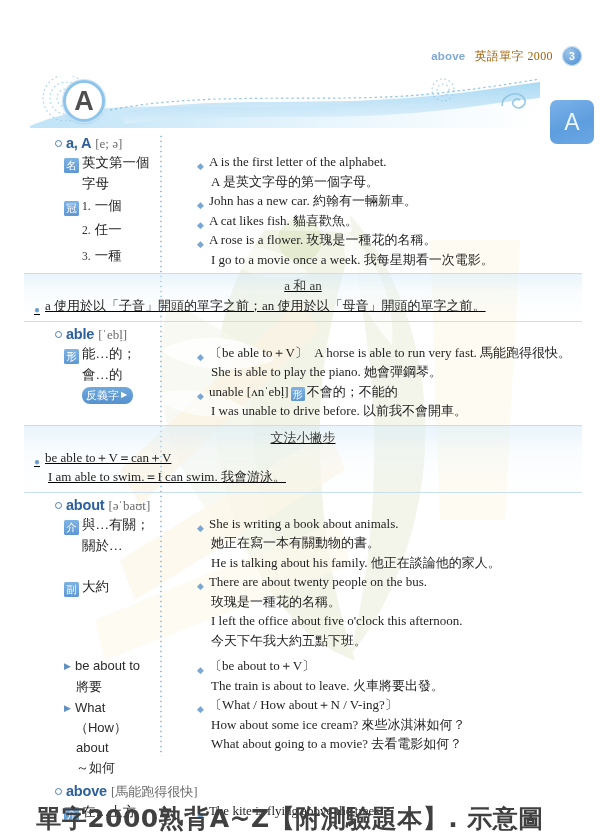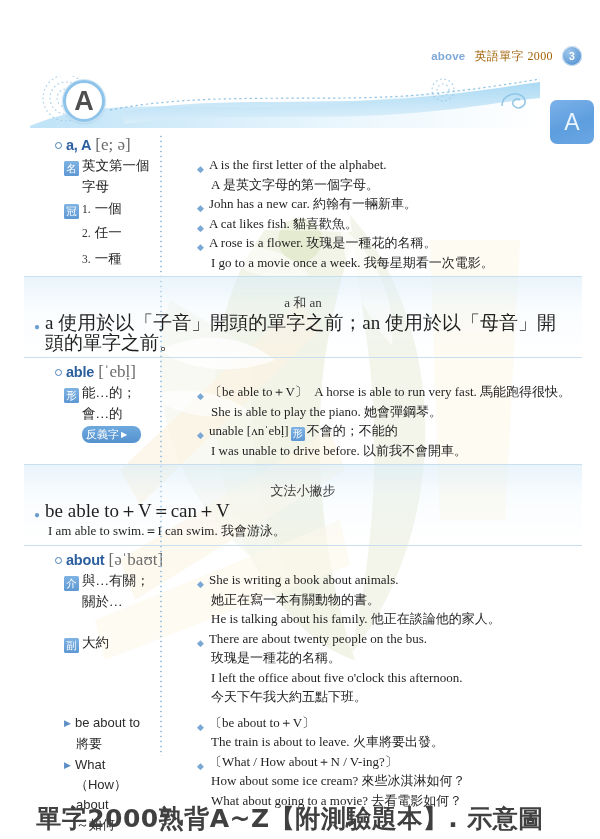--- a/index.html
+++ b/index.html
@@ -109,21 +109,21 @@
     display: inline-block; transform: translateY(-1px);
     flex: none;
   }
   .hw-word {
     font-family: "Liberation Sans", sans-serif;
     font-size: 14.5px; font-weight: bold; color: #2c5f9e;
     letter-spacing: -.2px;
   }
   .hw-phon {
     font-family: "Liberation Serif", serif;
-    font-size: 17px; color: #6b6b6b; text-align: center;
+    font-size: 13px; color: #6b6b6b; text-align: center;
   }
 
   
   .entry { position: relative; }
   .cols { display: flex; gap: 23px; }
   .col-left {
     width: 160px; flex: none;
     padding-left: 64px; padding-right: 4px;
   }
   .col-right {
@@ -163,21 +163,21 @@
   .def-num .n {
     font-family: "Liberation Serif", serif;
     font-size: 11.5px; margin-right: 4px; color: #333;
   }
 
   
   .xref {
     display: inline-flex; align-items: center; gap: 2px;
     background: linear-gradient(180deg,#6ea9de,#5591ce);
     color: #fff; font-size: 11px;
-    padding: 1px 14px 1px 4px; border-radius: 8px;
+    padding: 1px 6px 1px 4px; border-radius: 8px;
     margin-left: 18px; margin-top: 2px;
     font-family: "Liberation Sans", sans-serif;
   }
   .xref .tri { font-size: 8px; line-height: 1; }
 
   
   .phrase-head {
     font-size: 13px; color: #2b2b2b; line-height: 20px;
     display: flex; align-items: baseline; gap: 4px;
     font-family: "Liberation Sans", sans-serif;
@@ -202,32 +202,33 @@
     padding-left: 14px;
   }
   .pattern { color: #1f1f1f; }
 
   
   .note {
     position: relative; margin: 4px 18px 2px 24px;
     border-top: 1px solid #c9dff0;
     border-bottom: 1px solid #c9dff0;
     background: linear-gradient(180deg, rgba(214,235,248,.55) 0%, rgba(234,245,252,.28) 38%, rgba(255,255,255,0) 100%);
-    padding: 16px 10px 5px 10px;
+    padding: 2px 10px 5px 10px;
     z-index: 4;
+    text-decoration: underline;
   }
   .note-title {
     text-align: center; font-size: 13px; color: #3b3b3b;
     line-height: 19px; margin-bottom: 1px;
   }
   .note-line { display: flex; gap: 5px; line-height: 19.5px; }
   .note-dot {
     color: #6f9fd0; font-size: 10px; flex: none; transform: translateY(4px);
   }
-  .note-body { font-size: 19px; color: #1f1f1f; }
+  .note-body { font-size: 13px; color: #1f1f1f; }
   .note-cont { padding-left: 14px; font-size: 13px; color: #1f1f1f; line-height: 19.5px; }
 
   
   .footer-caption {
     position: absolute; left: 0; bottom: 4px; width: 580px;
     text-align: center;
     color: #404040;
     font-family: "DejaVu Sans", sans-serif;
     font-weight: bold;
     font-size: 25px;

